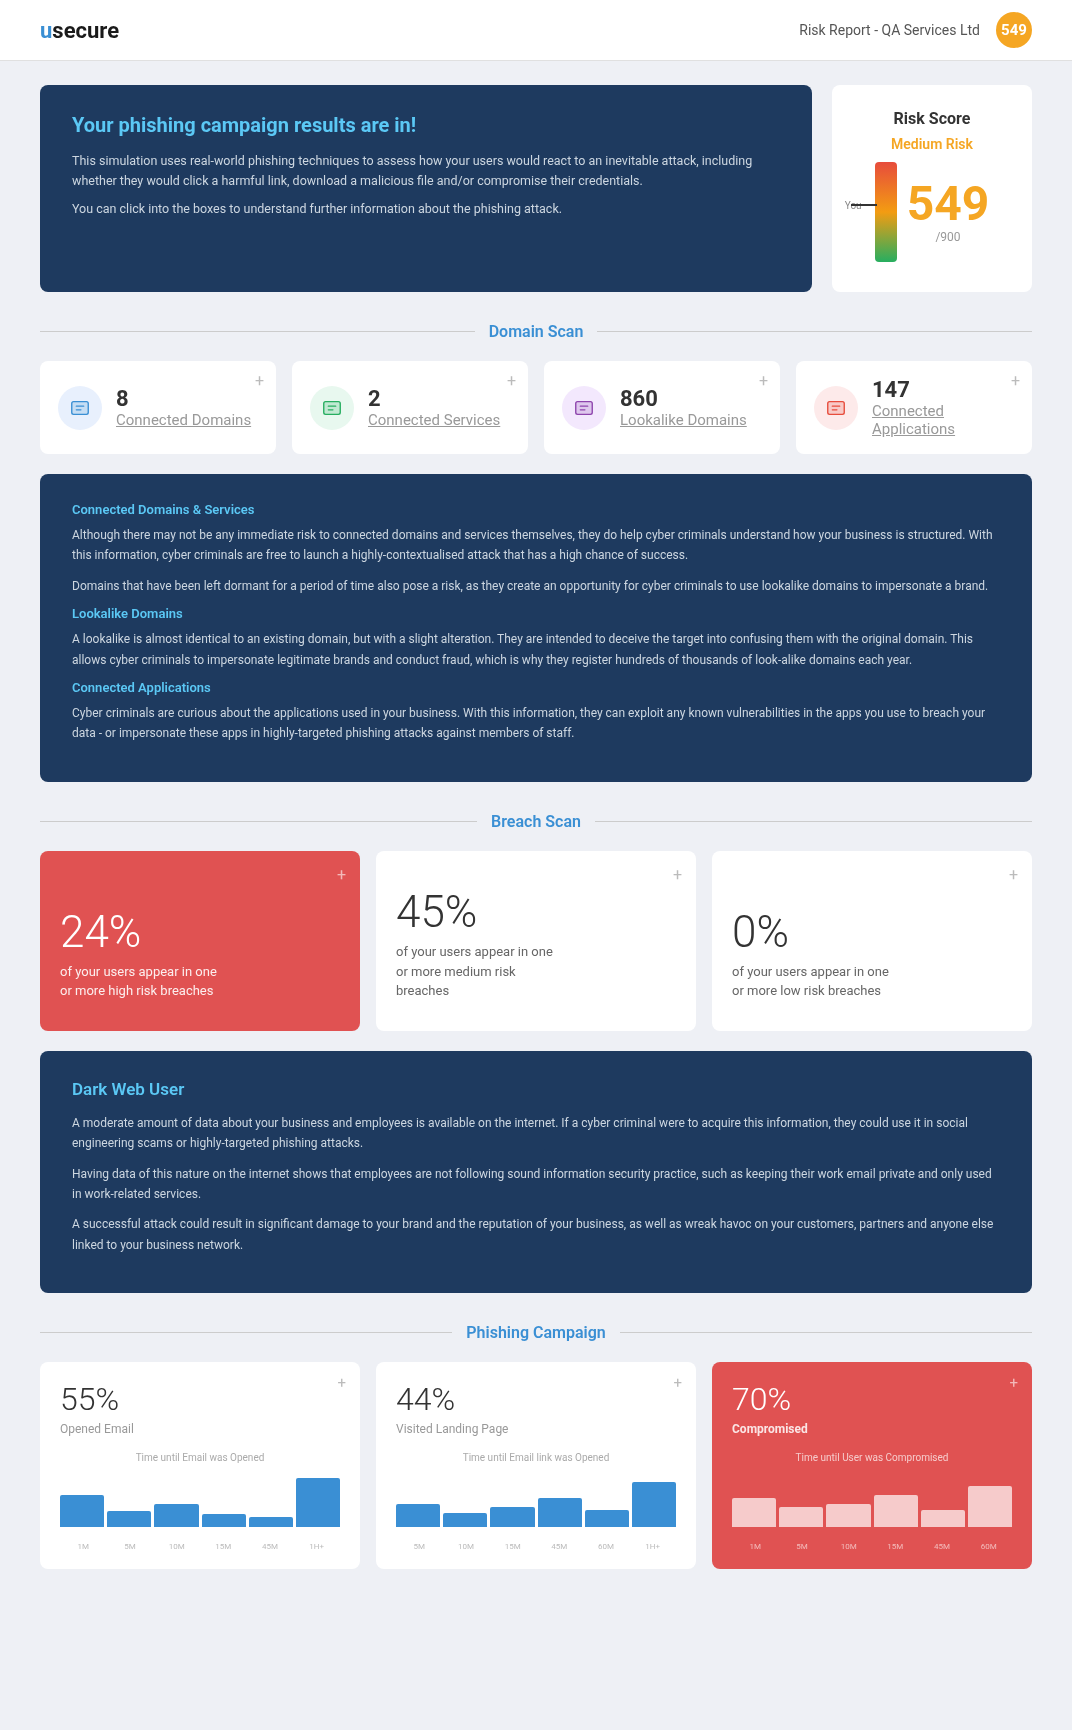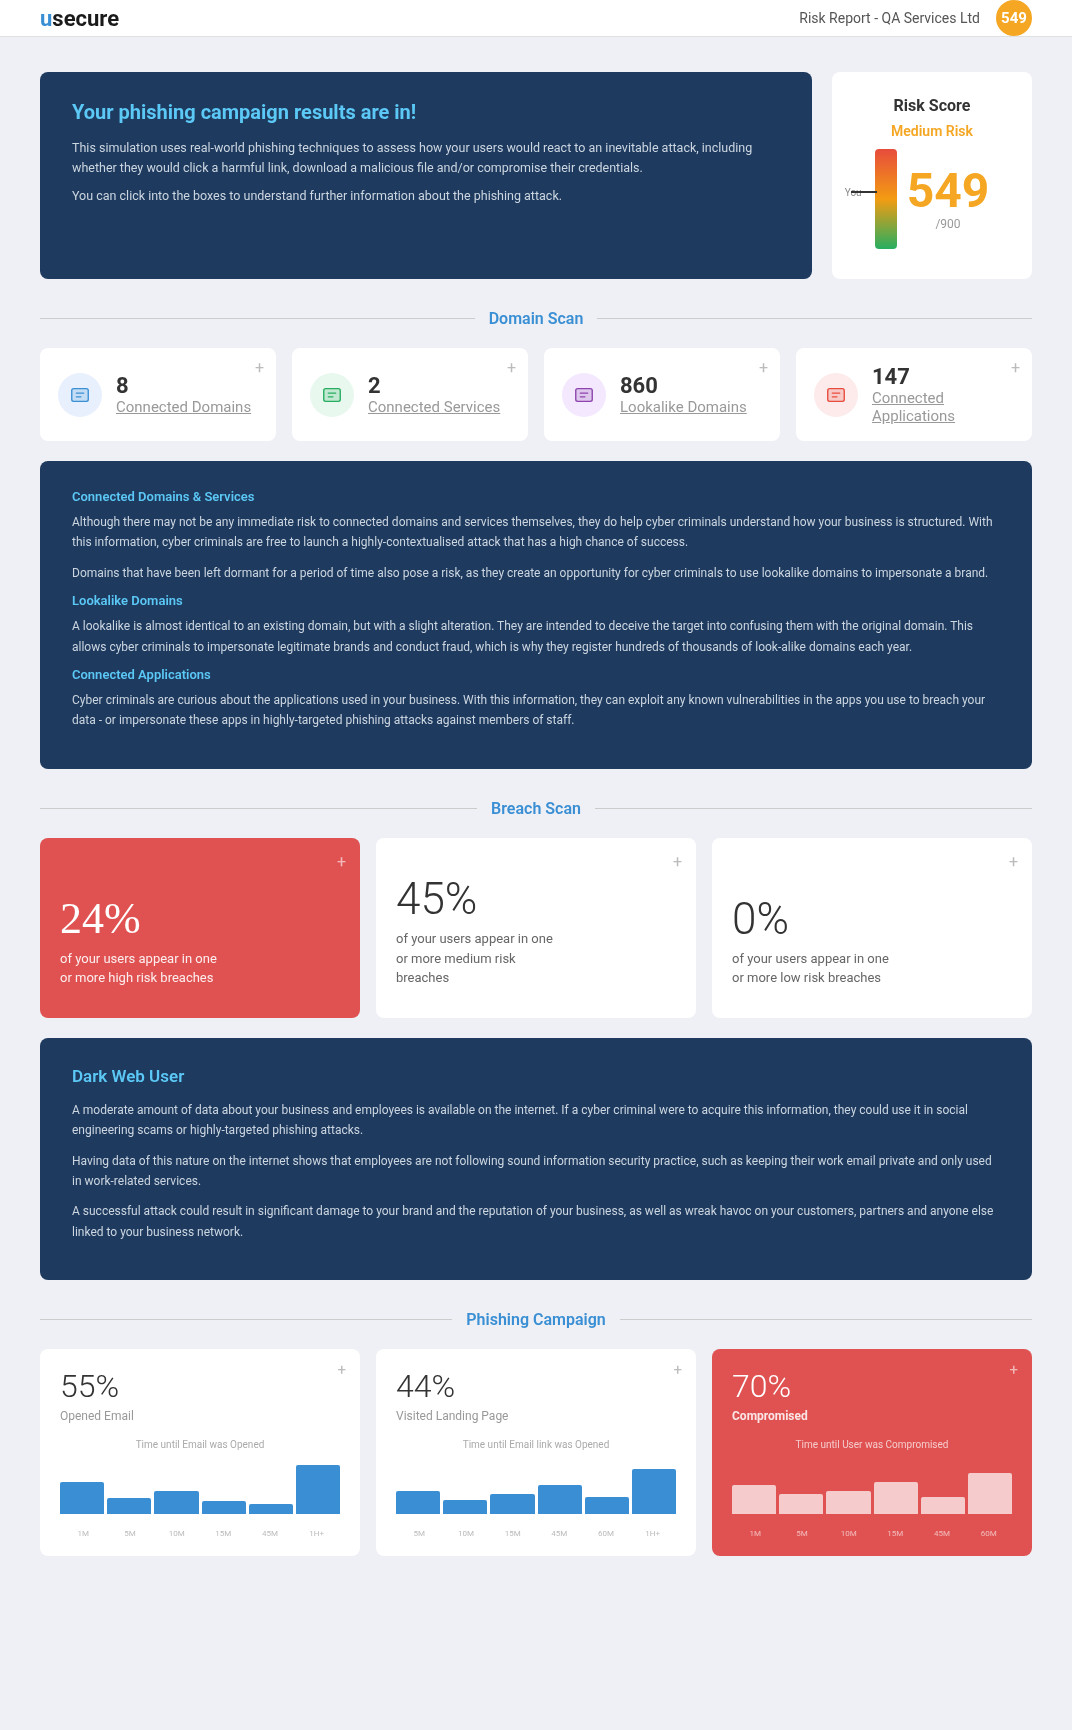--- a/index.html
+++ b/index.html
@@ -10,21 +10,21 @@
       width: 1072px;
       min-height: 1730px;
     }
 
     
     .header {
       background: #fff;
       display: flex;
       align-items: center;
       justify-content: space-between;
-      padding: 0 40px;
+      padding: 12px 40px;
       border-bottom: 1px solid #e0e0e0;
     }
     .logo {
       font-size: 22px;
       font-weight: 700;
       color: #1a73e8;
     }
     .logo span { color: #1a1a1a; }
     .header-right {
       display: flex;
@@ -43,21 +43,21 @@
       border-radius: 50%;
       width: 36px;
       height: 36px;
       display: flex;
       align-items: center;
       justify-content: center;
     }
 
     
     .main {
-      padding: 35px 40px;
+      padding: 24px 40px;
     }
 
     
     .phishing-hero {
       display: flex;
       gap: 20px;
       margin-bottom: 30px;
     }
     .phishing-card {
       background: #1e3a5f;
@@ -258,21 +258,21 @@
       color: #bbb;
     }
     .breach-card.red-bg { background: #e05252; color: #fff; }
     .breach-card.white-bg { background: #fff; color: #333; }
     .breach-pct {
       font-size: 44px;
       font-weight: 300;
       line-height: 1;
       margin-bottom: 8px;
     }
-    .breach-pct.white { color: #fff; font-family: Liberation Serif, serif; }
+    .breach-pct.white { color: #fff; }
     .breach-desc {
       font-size: 13px;
       line-height: 1.5;
       max-width: 160px;
       text-align: left;
     }
     .breach-desc.white { color: rgba(255,255,255,0.9); }
     .breach-desc.dark { color: #666; }
 
     

